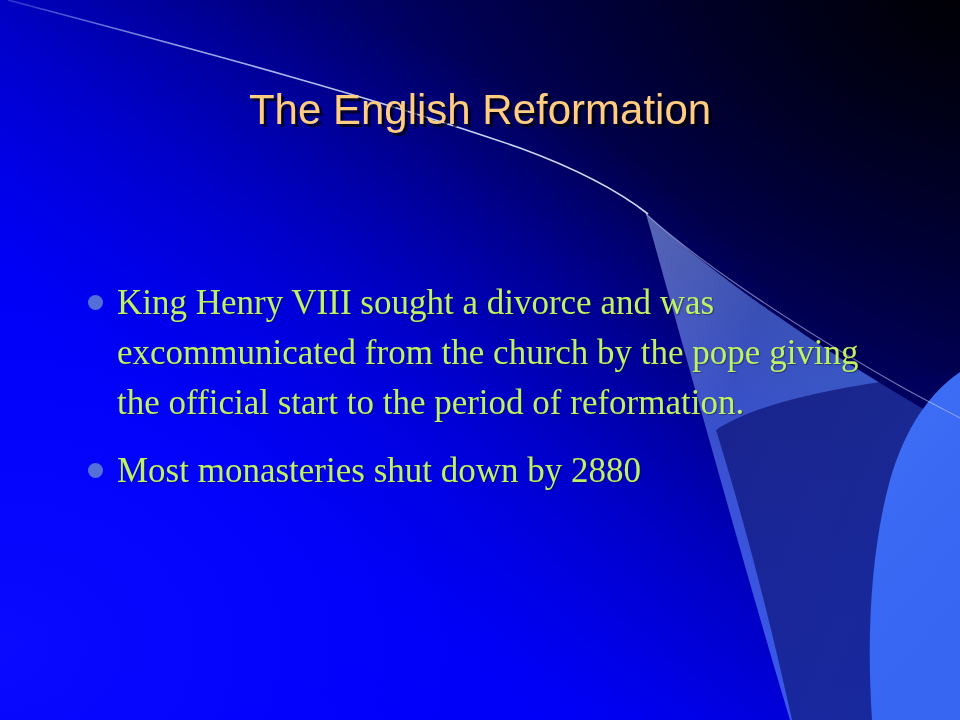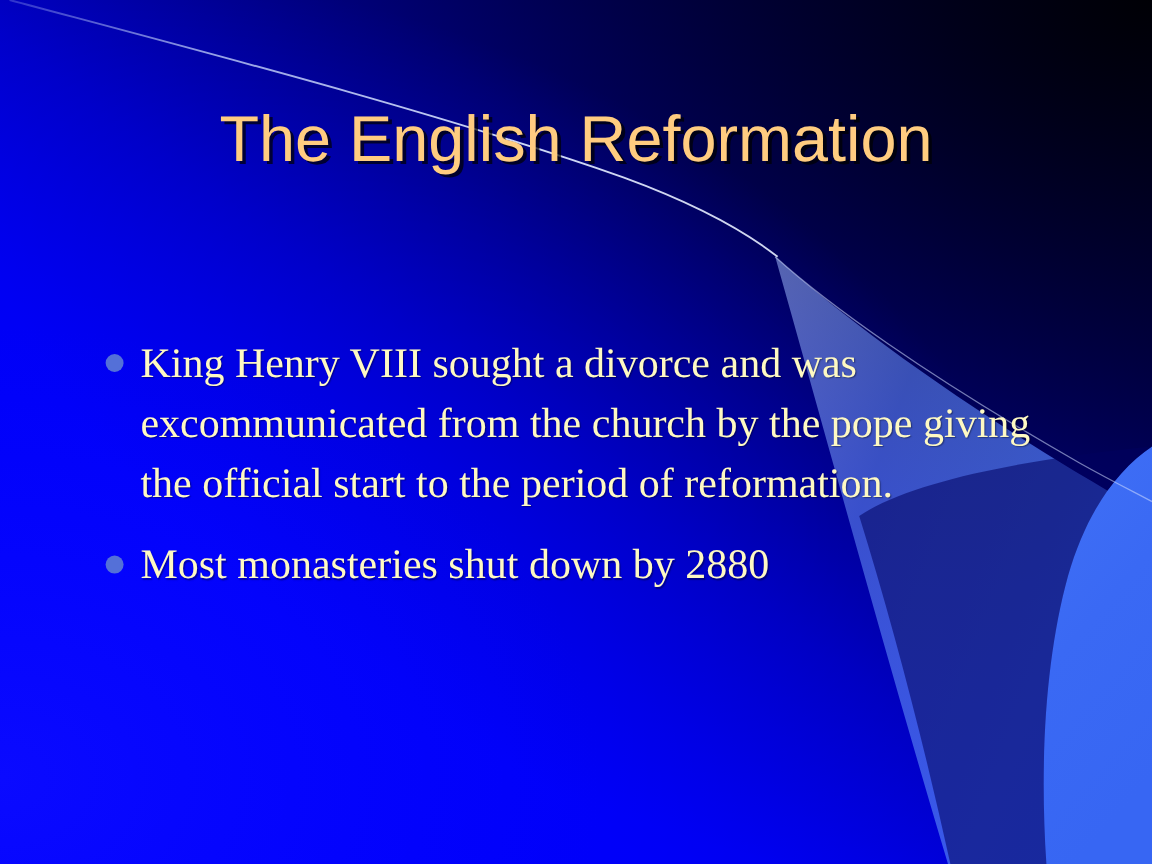--- a/index.html
+++ b/index.html
@@ -29,21 +29,21 @@
   #title-block {
     position: absolute;
     left: 60px;
     top: 88px;
     width: 840px;
     text-align: center;
   }
   #title-text {
     display: inline-block;
     font-family: "Liberation Sans", sans-serif;
-    font-size: 54px;
+    font-size: 42px;
     line-height: 1.05;
     font-weight: 400;
     letter-spacing: 0px;
     color: #ffcc80;
     text-shadow: 3px 3px 0 rgba(0,0,0,0.70);
     white-space: nowrap;
   }
 
   
   #body-block {
@@ -65,21 +65,21 @@
     width: 15px;
     height: 15px;
     border-radius: 50%;
     background: #5470d8;
   }
   .bullet-text {
     display: block;
     font-family: "Liberation Serif", serif;
     font-size: 35px;
     line-height: 50px;
-    color: #fef9c3;
+    color: #bef264;
     text-shadow: 1px 1px 1px rgba(0,0,0,0.35);
   }
 </style>
 </head>
 <body>
 
 <div id="slide">
 
   <svg id="bg-art" viewBox="0 0 960 720" preserveAspectRatio="none">
     <defs>

